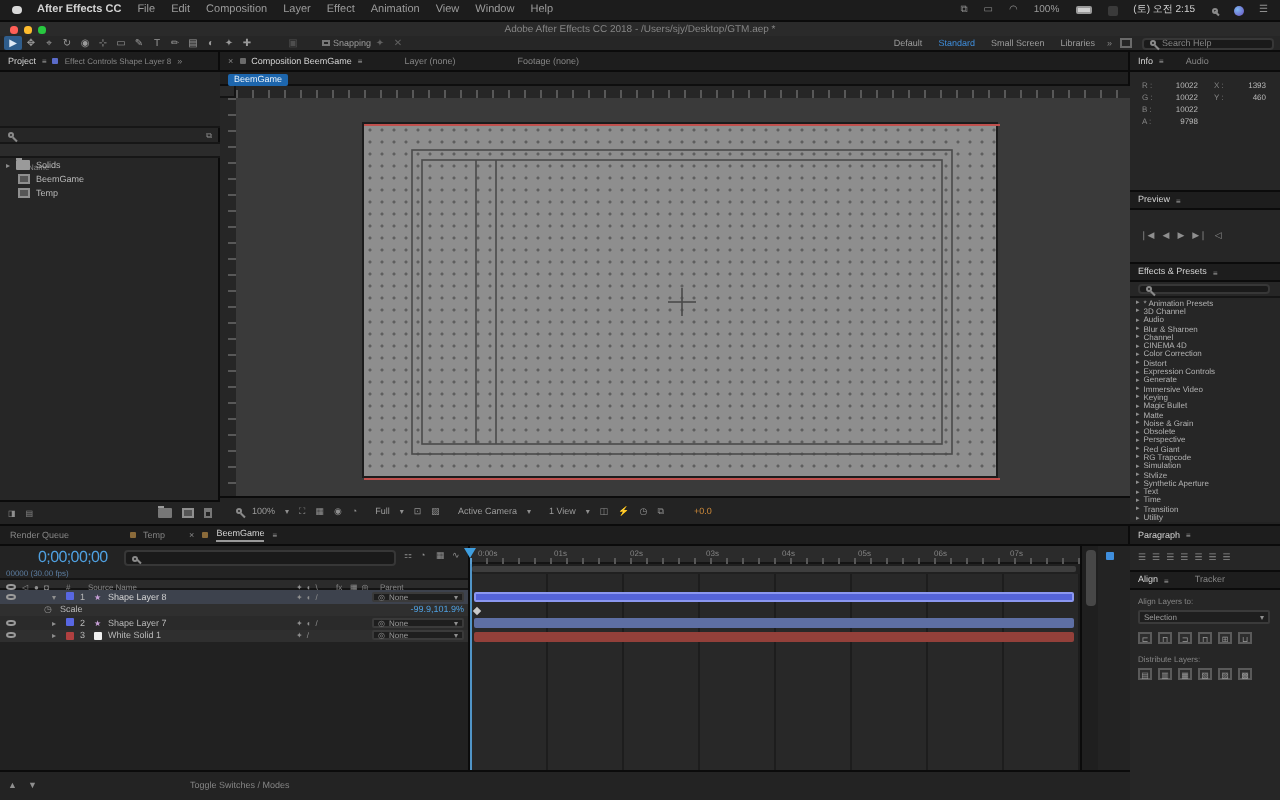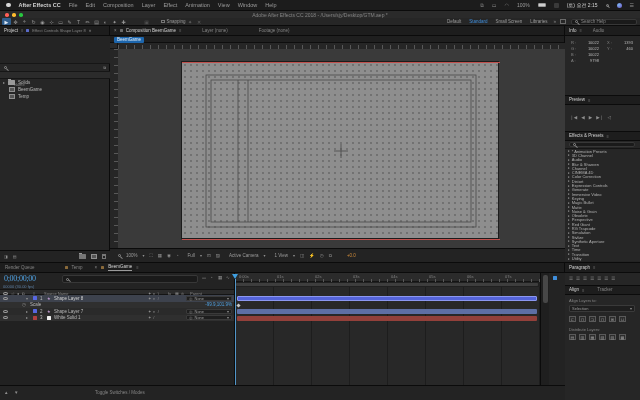--- a/index.html
+++ b/index.html
@@ -425,21 +425,21 @@
       <span class="tx f45 dim">Render Queue</span>
       <span class="swatch" style="width:3px;height:3px;background:#8a6a3a;margin-left:26px"></span>
       <span class="tx f45 dim">Temp</span>
       <span class="tx f45 dim" style="margin-left:8px">×</span>
       <span class="swatch" style="width:3px;height:3px;background:#8a6a3a"></span>
       <span class="tx f45 bright" style="border-bottom:1px solid #9a9a9a">BeemGame</span>
       <span class="icon f4">≡</span>
     </div>
 
     <div class="a" style="left:0;top:10px;width:234px;height:16px;background:#232323">
-      <span class="a tc" style="left:4px;top:1px;font-size:8px;font-family:Liberation Serif, serif;letter-spacing:-.3px">0;00;00;00</span>
+      <span class="a tc" style="left:19px;top:1px;font-size:8px;font-family:Liberation Sans, sans-serif;letter-spacing:-.3px">0;00;00;00</span>
       <span class="a f4" style="left:3px;top:10.5px;color:#5d7fa3">00000 (30.00 fps)</span>
       <div class="a searchbox" style="left:62px;top:2px;width:136px;height:8px">
         <span class="mag"></span>
       </div>
       <span class="a icon f45" style="left:202px;top:2px">⚏</span>
       <span class="a icon f45" style="left:210px;top:2px">◔</span>
       <span class="a icon f45" style="left:218px;top:2px">▦</span>
       <span class="a icon f45" style="left:226px;top:2px">∿</span>
     </div>
 

